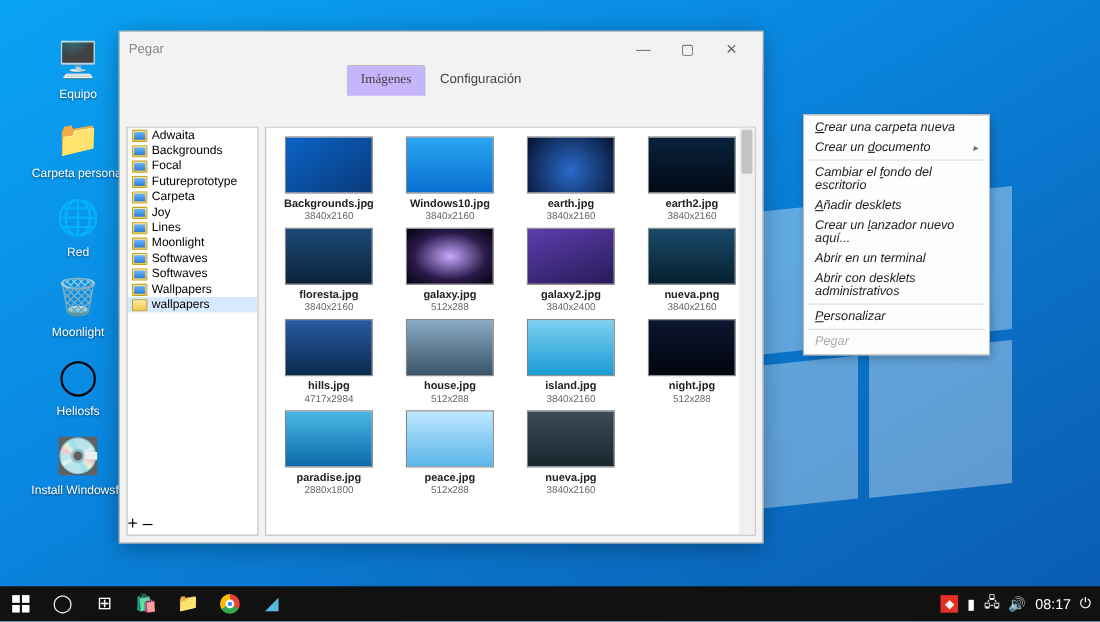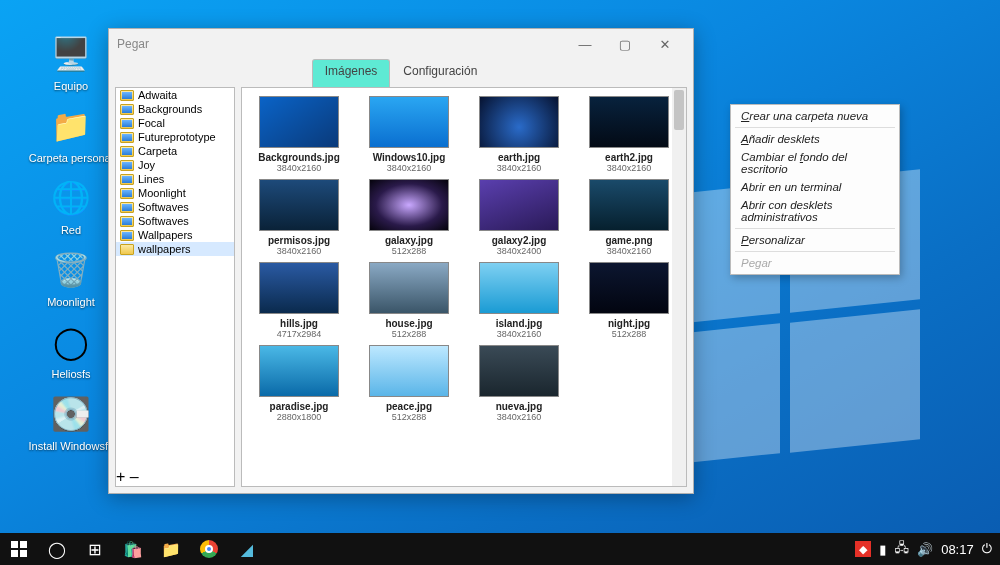--- a/index.html
+++ b/index.html
@@ -16,22 +16,22 @@
 .di .ico { width:44px; height:44px; margin:0 auto 4px; display:flex; align-items:center; justify-content:center; font-size:32px; }
 .di .lbl { color:#fff; font-size:11px; text-shadow:0 1px 2px rgba(0,0,0,.6); line-height:1.2; }
 
 
 .win { position:absolute; left:108px; top:28px; width:586px; height:466px; background:#f2f2f2; border:1px solid #b0b0b0; box-shadow:0 4px 20px rgba(0,0,0,.3); display:flex; flex-direction:column; }
 .titlebar { height:30px; display:flex; align-items:center; padding:0 8px; background:#f2f2f2; }
 .titlebar .t { flex:1; font-size:12px; color:#888; }
 .titlebar .btn { width:40px; height:28px; display:flex; align-items:center; justify-content:center; font-size:13px; color:#666; cursor:pointer; }
 .tabs { height:28px; display:flex; justify-content:center; gap:0; }
 .tab { padding:4px 12px; font-size:12px; color:#444; border:1px solid transparent; border-bottom:none; cursor:pointer; }
-.tab.active { background:#5eead4; border-color:#bbb; border-radius:3px 3px 0 0; }
-.body { flex:1; display:flex; padding:0 6px 6px 6px; gap:6px; overflow:hidden; }
+.tab.active { background:#c4b5fd; border-color:#bbb; border-radius:3px 3px 0 0;font-family:Liberation Serif, serif; }
+.body { flex:1; display:flex; padding:0 6px 6px 6px; gap:6px; overflow:hidden;margin-top:28px; }
 .sidebar { width:120px; border:1px solid #bbb; background:#fff; display:flex; flex-direction:column; }
 .tree { flex:1; overflow:auto; font-size:11px; }
 .tree .item { display:flex; align-items:center; gap:4px; padding:1px 4px; cursor:pointer; }
 .tree .item.sel { background:#d6e9ff; }
 .tree .ficon { width:14px; height:11px; background:linear-gradient(#fceaa3,#efc84d); border:1px solid #c8a21e; border-radius:1px; flex-shrink:0; position:relative; }
 .tree .ficon.pic::after{content:"";position:absolute;inset:1px;background:linear-gradient(#6bb5ff,#2a7dd8);}
 .grid { flex:1; border:1px solid #bbb; background:#fff; overflow:auto; padding:8px 4px; position:relative;}
 .grid-inner { display:grid; grid-template-columns:repeat(4,1fr); gap:6px 4px; }
 .thumb { text-align:center; cursor:pointer; }
 .thumb .img { width:80px; height:52px; margin:0 auto 4px; border:1px solid #888; }
@@ -180,36 +180,36 @@
             <div class="fn">earth.jpg</div>
             <div class="dim">3840x2160</div>
           </div>
           <div class="thumb">
             <div class="img" style="background:linear-gradient(180deg,#08223d,#030a15);"></div>
             <div class="fn">earth2.jpg</div>
             <div class="dim">3840x2160</div>
           </div>
           <div class="thumb">
             <div class="img" style="background:linear-gradient(180deg,#1d4a7a,#0a2238);"></div>
-            <div class="fn">permisos.jpg</div>
+            <div class="fn">floresta.jpg</div>
             <div class="dim">3840x2160</div>
           </div>
           <div class="thumb">
             <div class="img" style="background:radial-gradient(ellipse at 50% 50%,#c9a8ff,#2a1a4a 60%,#05030c);"></div>
             <div class="fn">galaxy.jpg</div>
             <div class="dim">512x288</div>
           </div>
           <div class="thumb">
             <div class="img" style="background:linear-gradient(160deg,#5a3fae,#2a1a58);"></div>
             <div class="fn">galaxy2.jpg</div>
             <div class="dim">3840x2400</div>
           </div>
           <div class="thumb">
             <div class="img" style="background:linear-gradient(180deg,#1a4a6a,#06202e);"></div>
-            <div class="fn">game.png</div>
+            <div class="fn">nueva.png</div>
             <div class="dim">3840x2160</div>
           </div>
           <div class="thumb">
             <div class="img" style="background:linear-gradient(180deg,#2a5aa3,#0a2a4d);"></div>
             <div class="fn">hills.jpg</div>
             <div class="dim">4717x2984</div>
           </div>
           <div class="thumb">
             <div class="img" style="background:linear-gradient(180deg,#8aa9c4,#3a5568);"></div>
             <div class="fn">house.jpg</div>
@@ -245,26 +245,32 @@
           <div class="th"></div>
         </div>
     </div>
   </div>
 </div>
 
 <div class="ctx" id="ctx">
     <div class="mi">
       <span><u>C</u>rear una carpeta nueva</span>
     </div>
+    <div class="mi sub">
+      <span>Crear un <u>d</u>ocumento</span>
+    </div>
     <div class="sep"></div>
     <div class="mi">
+      <span>Cambiar el <u>f</u>ondo del escritorio</span>
+    </div>
+    <div class="mi">
       <span><u>A</u>ñadir desklets</span>
     </div>
     <div class="mi">
-      <span>Cambiar el <u>f</u>ondo del escritorio</span>
+      <span>Crear un <u>l</u>anzador nuevo aquí...</span>
     </div>
     <div class="mi">
       <span>Abrir en un terminal</span>
     </div>
     <div class="mi">
       <span>Abrir con desklets administrativos</span>
     </div>
     <div class="sep"></div>
     <div class="mi">
       <span><u>P</u>ersonalizar</span>

